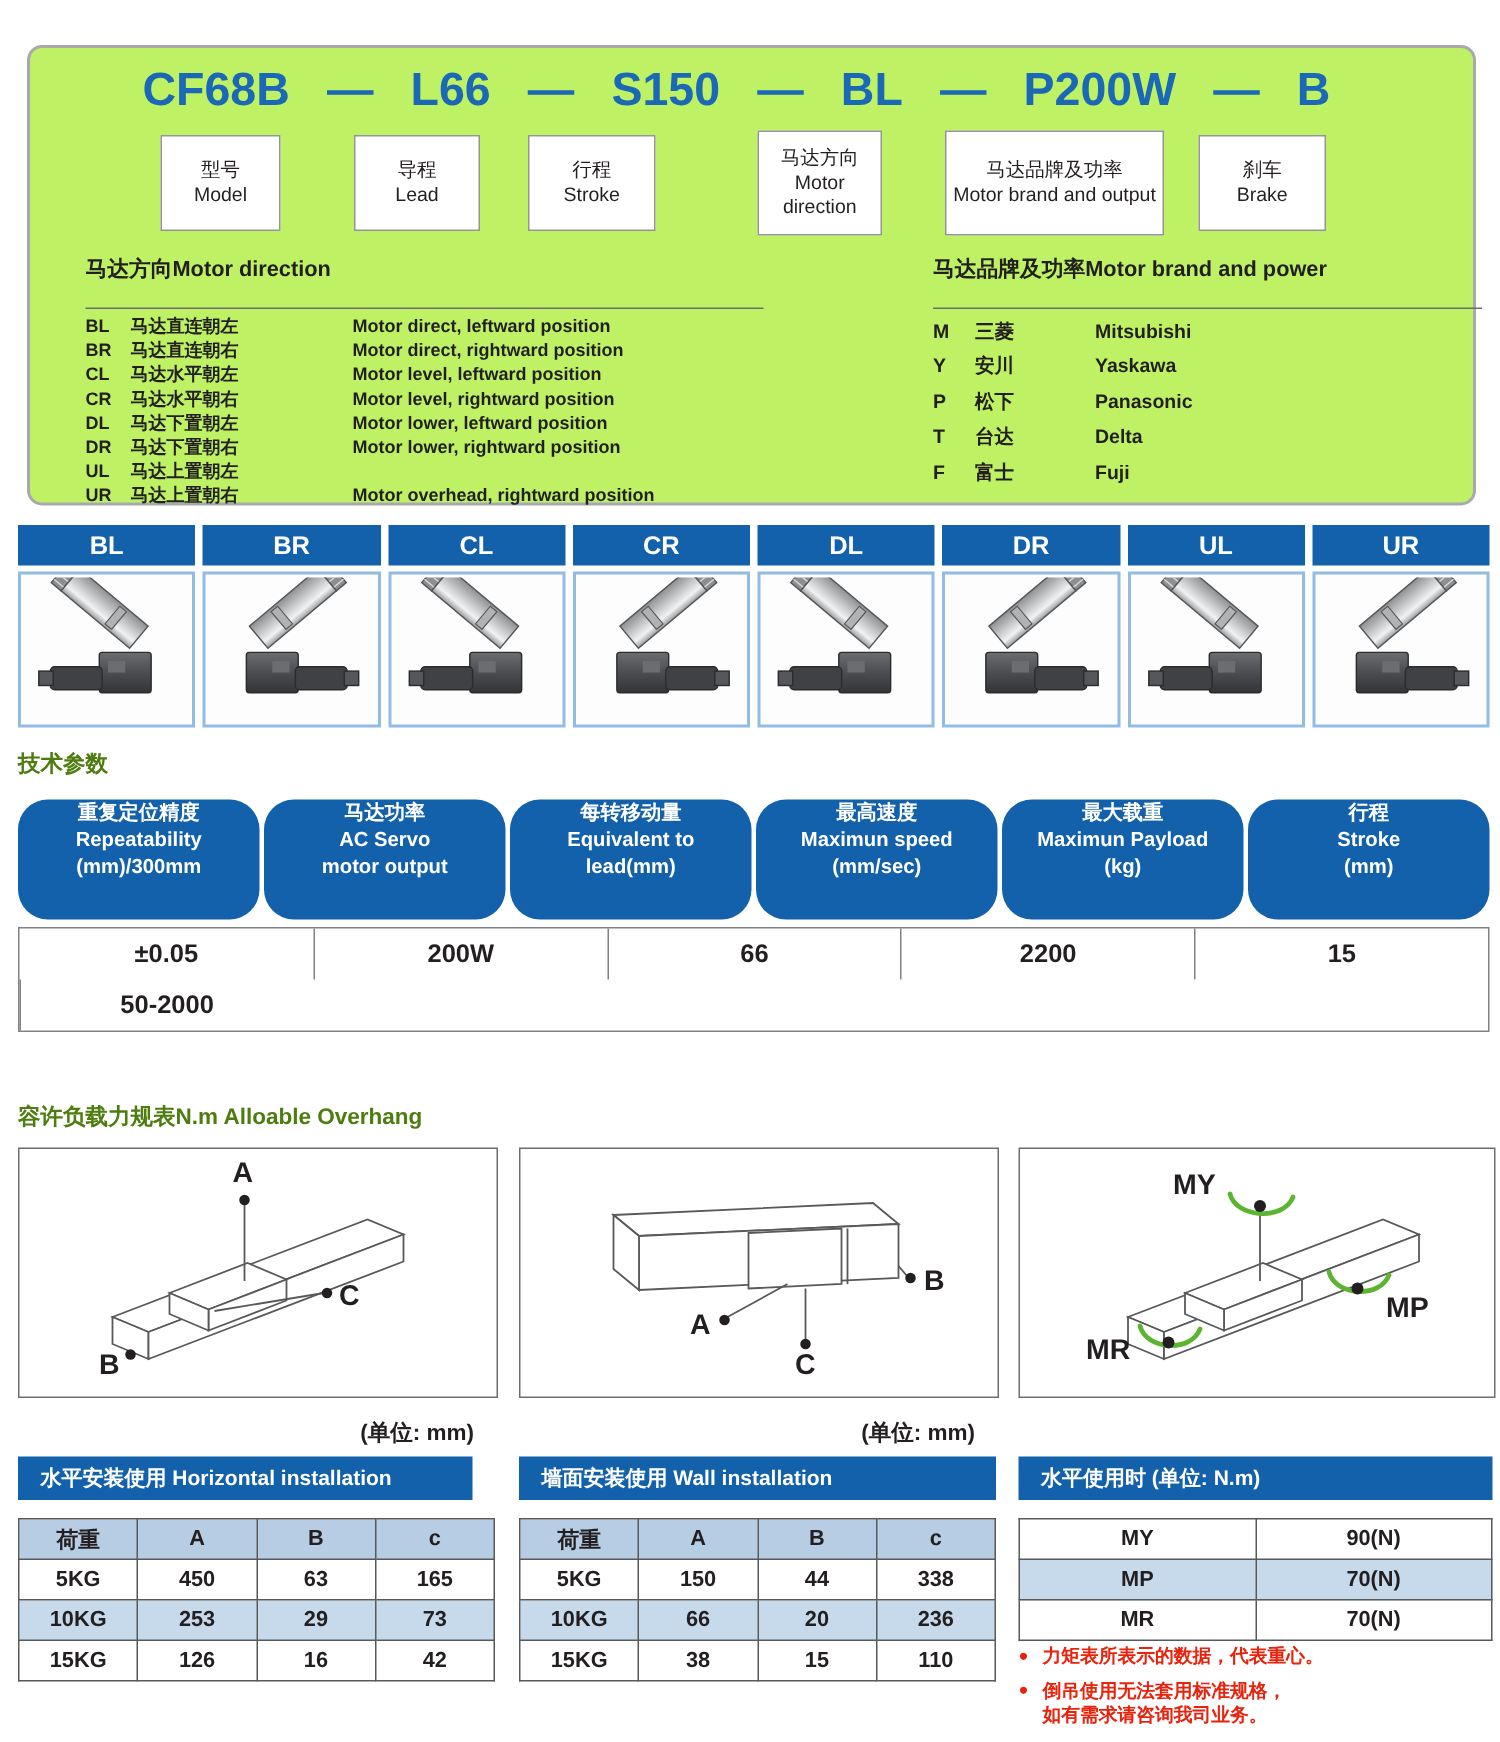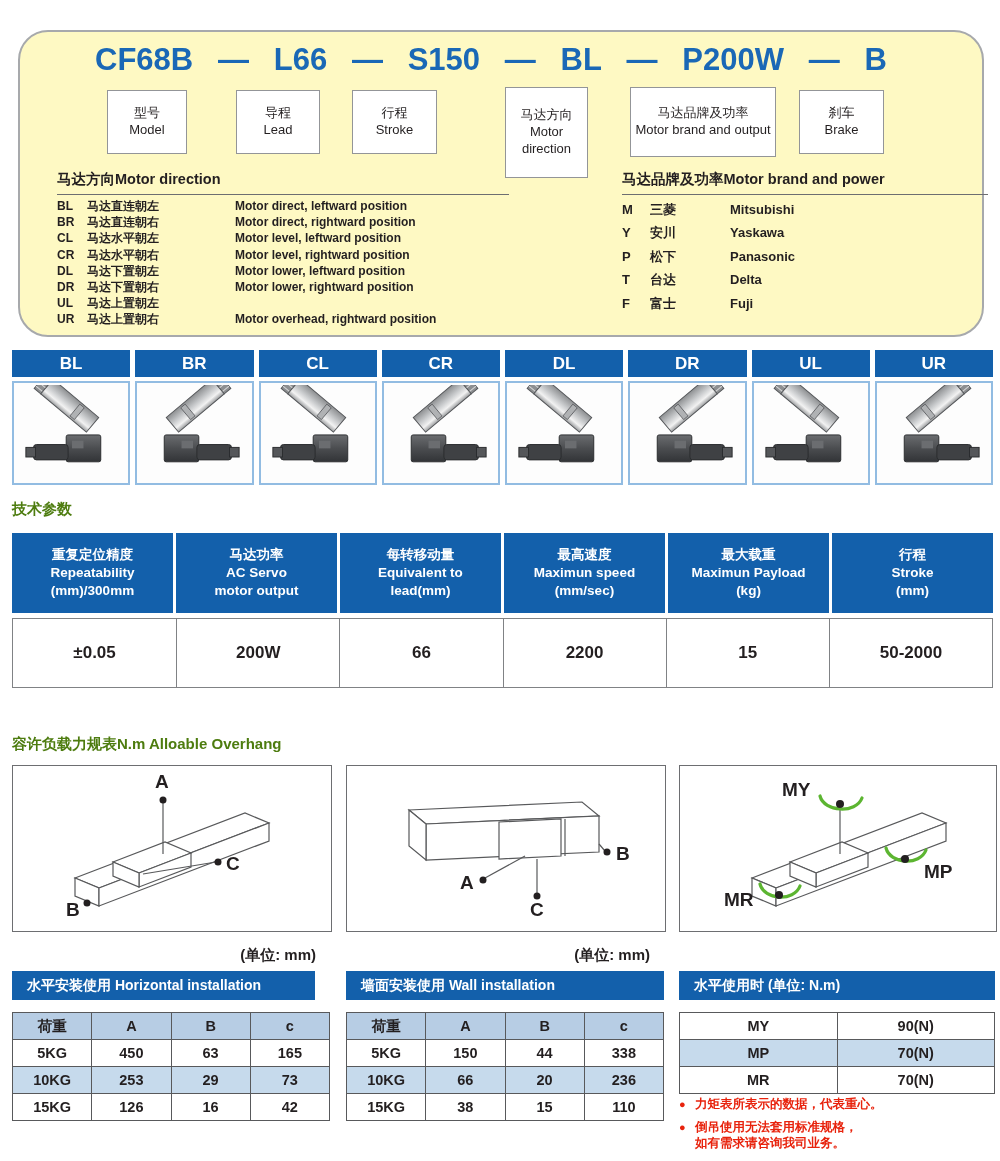--- a/index.html
+++ b/index.html
@@ -1,54 +1,54 @@
 <!DOCTYPE html>
 <html><head>
 <meta charset="utf-8">
 <style>
   html,body{margin:0;padding:0;background:#fff;}
   body{width:1000px;height:1161px;position:relative;font-family:"Liberation Sans",sans-serif;color:#231f20;overflow:hidden;}
   .page{position:absolute;inset:0;}
 
   
-  .model-box{position:absolute;left:18px;top:30px;width:962px;height:303px;border:2px solid #a7a9ac;border-radius:30px;background:#fef9c3;}
+  .model-box{position:absolute;left:18px;top:30px;width:962px;height:303px;border:2px solid #a7a9ac;border-radius:10px;background:#bef264;}
   .model-line{position:absolute;left:75px;top:10px;width:792px;display:flex;justify-content:space-between;align-items:center;font-weight:bold;font-size:31px;color:#1a68b6;}
   .code-label{position:absolute;border:1.5px solid #939598;background:#fff;text-align:center;font-size:13px;line-height:1.3;display:flex;flex-direction:column;justify-content:center;top:58px;height:64px;box-sizing:border-box;padding:2px;}
   .code-label:nth-child(1){left:87px;width:80px;}
   .code-label:nth-child(2){left:216px;width:84px;}
   .code-label:nth-child(3){left:332px;width:85px;}
-  .code-label:nth-child(4){left:485px;width:83px;top:55px;height:91px;}
+  .code-label:nth-child(4){left:485px;width:83px;top:55px;height:70px;}
   .code-label:nth-child(5){left:610px;width:146px;top:55px;height:70px;}
   .code-label:nth-child(6){left:779px;width:85px;}
 
   .list-block{position:absolute;}
   #dir-block{left:37px;top:138px;width:452px;}
   #brand-block{left:602px;top:138px;width:366px;}
-  .list-title{font-size:14.5px;font-weight:bold;border-bottom:1.5px solid #6d6e71;padding-bottom:5px;margin-bottom:3px;}
+  .list-title{font-size:14.5px;font-weight:bold;border-bottom:1.5px solid #6d6e71;padding-bottom:16px;margin-bottom:3px;}
   .dir-row{display:flex;font-size:12px;line-height:16.2px;font-weight:bold;}
   .dir-row .code{width:30px;}
   .dir-row .zh{width:128px;}
   .dir-row .en{flex:1;padding-left:20px;}
   .brand-row{display:flex;font-size:13px;line-height:23.4px;font-weight:bold;}
   .brand-row .code{width:28px;}
   .brand-row .zh{width:80px;}
   .brand-row .en{flex:1;}
 
   
   .gallery{position:absolute;left:12px;top:350px;width:981px;display:grid;grid-template-columns:repeat(8,1fr);gap:5px;}
   .gal-head{background:#1360ab;color:#fff;font-weight:bold;font-size:17px;text-align:center;height:27px;line-height:27px;}
   .gal-img{margin-top:4px;height:100px;border:2px solid #92bce2;background:#fdfdfd;display:flex;align-items:center;justify-content:center;}
   .gallery-cell.alt .gal-img svg{transform:scaleX(-1);}
 
   
   .section-title{position:absolute;font-size:15px;font-weight:bold;color:#4d7c0f;}
   #spec-title{left:12px;top:500px;}
   .spec-head{position:absolute;left:12px;top:533px;width:981px;display:grid;grid-template-columns:repeat(6,1fr);gap:3px;}
-  .spec-head-cell{background:#1360ab;color:#fff;height:80px;display:flex;flex-direction:column;justify-content:center;text-align:center;font-size:13.5px;font-weight:bold;line-height:1.35;}
-  .spec-body{position:absolute;left:12px;top:618px;width:979px;height:68px;display:grid;grid-template-columns:repeat(6,1fr);border:1px solid #808285;background:#fff;}
+  .spec-head-cell{background:#1360ab;color:#fff;height:80px;display:flex;flex-direction:column;text-align:center;font-size:13.5px;font-weight:bold;line-height:1.35;border-radius:20px;}
+  .spec-body{position:absolute;left:12px;top:618px;width:979px;height:68px;display:grid;grid-template-columns:repeat(5,1fr);border:1px solid #808285;background:#fff;}
   .spec-cell{border-left:1px solid #808285;display:flex;align-items:center;justify-content:center;font-size:17px;font-weight:bold;}
   .spec-cell:first-child{border-left:none;}
 
   
   #overhang-title{left:12px;top:735px;}
   .diagram{position:absolute;top:765px;height:165px;border:1px solid #6d6e71;background:#fff;}
   #d1{left:12px;width:318px;}
   #d2{left:346px;width:318px;}
   #d3{left:679px;width:316px;}
   .diagram svg{display:block;width:100%;height:100%;}

